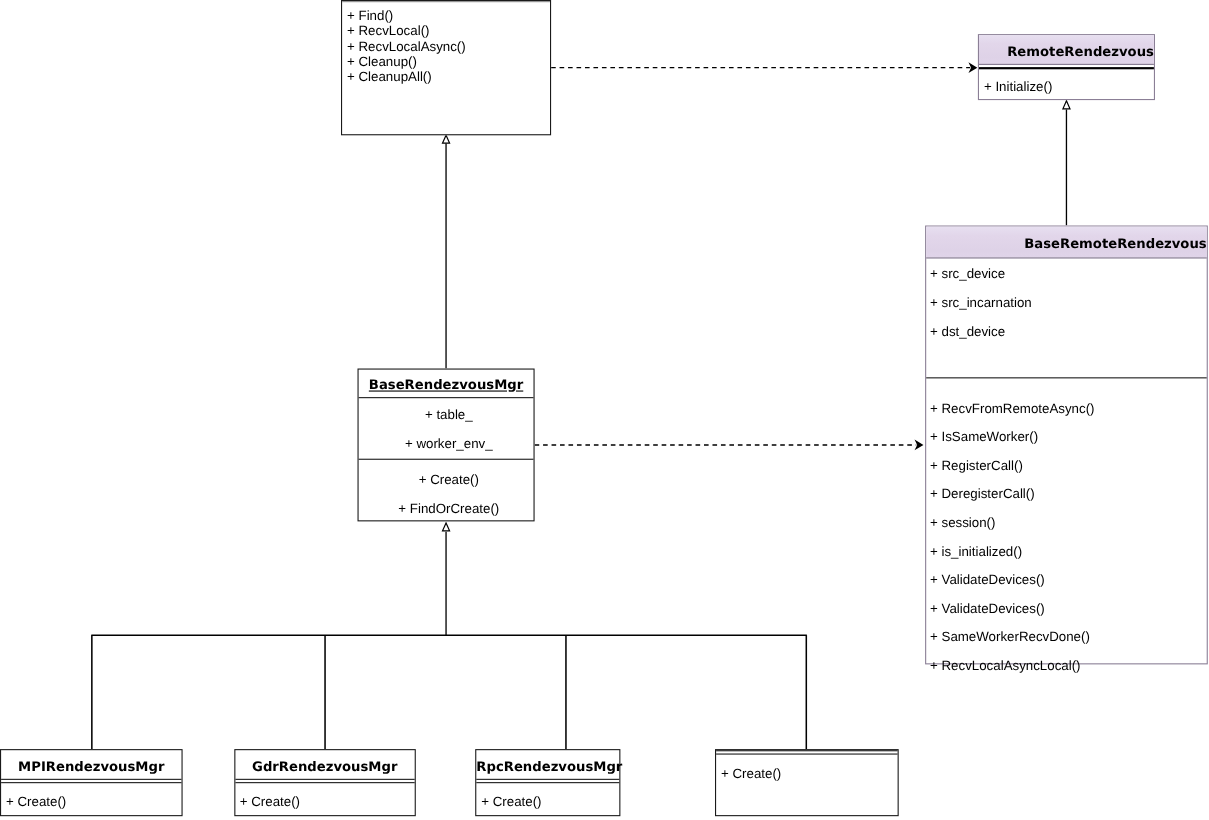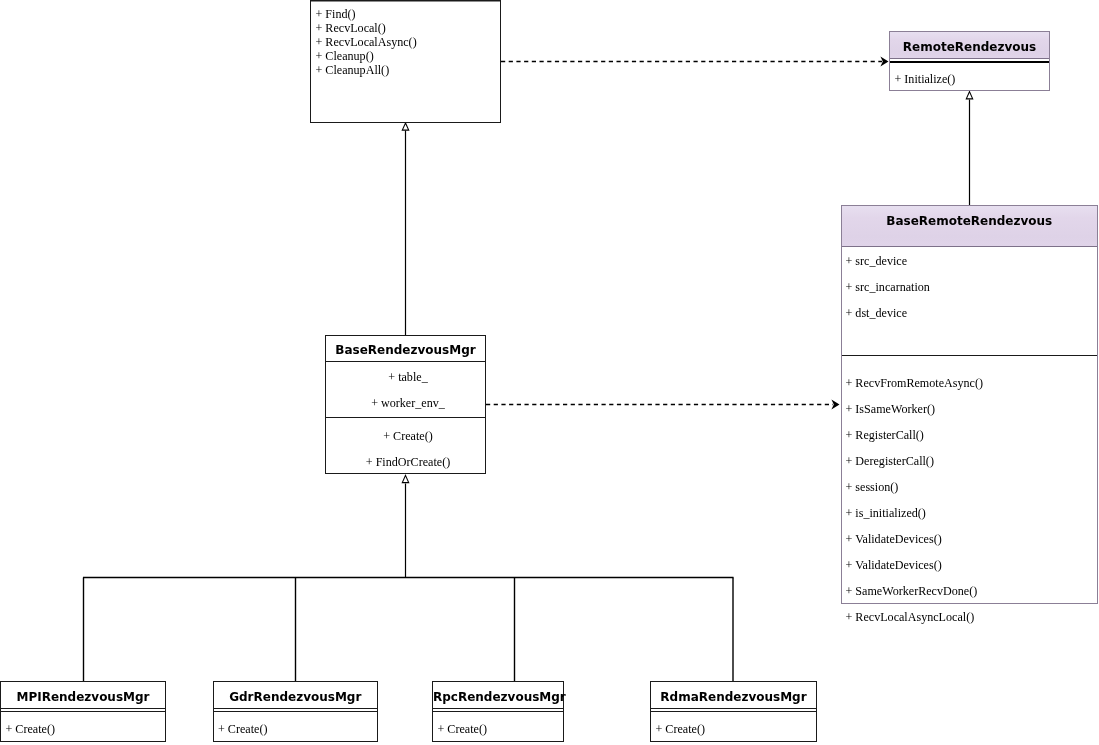--- a/index.html
+++ b/index.html
@@ -12,29 +12,29 @@
 
   .uml{position:absolute;box-sizing:border-box;background:#ffffff;
        border:1px solid #1a1a1a;}
   .hdr{box-sizing:border-box;text-align:center;}
   .hdr .stereo{font-style:italic;font-size:12px;color:#000;
                font-family:"Liberation Sans",sans-serif;line-height:13px;}
   .hdr .cname{font-weight:bold;font-size:12px;color:#000;line-height:14px;}
   .cname.dj{font-family:"DejaVu Sans",sans-serif;font-size:12px;}
   .cname.lib{font-family:"Liberation Sans",sans-serif;font-size:12.1px;}
 
-  .hdr.fill{background:linear-gradient(180deg,#e7dff0 0%,#e2d6ea 30%,#ded2e7 78%,#e0d4e9 100%);}
+  .hdr.fill{background:linear-gradient(180deg,#e7dff0 0%,#e2d6ea 30%,#ded2e7 78%,#e0d4e9 100%);text-align:right;}
   .uml.tint{border-color:#8b7f96;}
   .uml.tint .sect.top{border-top-color:#1a1a1a;}
   .uml.tint .sect.top:nth-child(2){border-top-color:#7d7189;}
 
   .sect{box-sizing:border-box;overflow:hidden;}
   .sect.top{border-top:1px solid #1a1a1a;}
   .row{font-size:11.5px;color:#000;white-space:nowrap;
-       font-family:Liberation Serif, serif;}
+       font-family:Liberation Sans, sans-serif;}
 
   
   #n-iface     {left:310px; top:0px;   width:191px; height:123px;}
   #n-remote    {left:889px; top:31px;  width:161px; height:60px;}
   #n-baseremote{left:840.5px; top:205px; width:257.5px; height:399px;}
   #n-basemgr   {left:325px; top:335px; width:161px; height:139px;}
   #n-mpi       {left:0px;   top:681px; width:166px; height:61px;}
   #n-gdr       {left:212.5px; top:681px; width:165.5px; height:61px;}
   #n-rpc       {left:432px; top:681px; width:132px; height:61px;}
   #n-rdma      {left:650px; top:681px; width:167px; height:61px;}
@@ -44,28 +44,28 @@
   #n-iface .cname{line-height:14px;}
   #n-iface .row{line-height:14px;padding-left:4.5px;font-size:12.1px;}
   #n-iface .sect{padding-top:5px;border-top-color:#8c8c8c;}
 
   #n-remote .hdr{height:26px;}
   #n-remote .cname{line-height:30px;}
   #n-remote .sect.empty{height:3px;border-top-width:1px;}
   #n-remote .sect:last-child{border-top:2px solid #000;}
   #n-remote .row{line-height:33px;padding-left:4.5px;font-size:12.1px;}
 
-  #n-baseremote .hdr{height:40px;}
+  #n-baseremote .hdr{height:28px;}
   #n-baseremote .cname{line-height:30px;}
   #n-baseremote .row{line-height:26px;padding-left:4px;font-size:12.1px;}
   #n-baseremote .sect:nth-child(2){height:109px;padding-top:1px;}
   #n-baseremote .sect:nth-child(3){padding-top:14px;}
 
   #n-basemgr .hdr{height:25px;}
-  #n-basemgr .cname{line-height:28px;}
+  #n-basemgr .cname{line-height:28px;text-decoration:underline;}
   #n-basemgr .row{line-height:26px;padding-left:5px;font-size:12.1px;text-align:center;}
   #n-basemgr .sect:nth-child(2){height:56px;padding-top:2px;}
   #n-basemgr .sect:nth-child(3){padding-top:5px;}
 
   .leaf .hdr{height:26px;}
   .leaf .cname{line-height:31px;}
   .leaf .sect.empty.thin{height:3px;}
   .leaf .row{line-height:34px;padding-left:4.5px;font-size:12.1px;}
 </style>
 </head>
@@ -187,22 +187,19 @@
     <div class="hdr">
       <div class="cname dj">RpcRendezvousMgr</div>
     </div>
     <div class="sect top empty thin"></div>
     <div class="sect top">
       <div class="row">+ Create()</div>
     </div>
   </div>
 
   <div class="uml leaf" id="n-rdma">
-    <div class="hdr">
-      <div class="cname dj">RdmaRendezvousMgr</div>
-    </div>
     <div class="sect top empty thin"></div>
     <div class="sect top">
       <div class="row">+ Create()</div>
     </div>
   </div>
 
 </div>
 
 </body></html>

